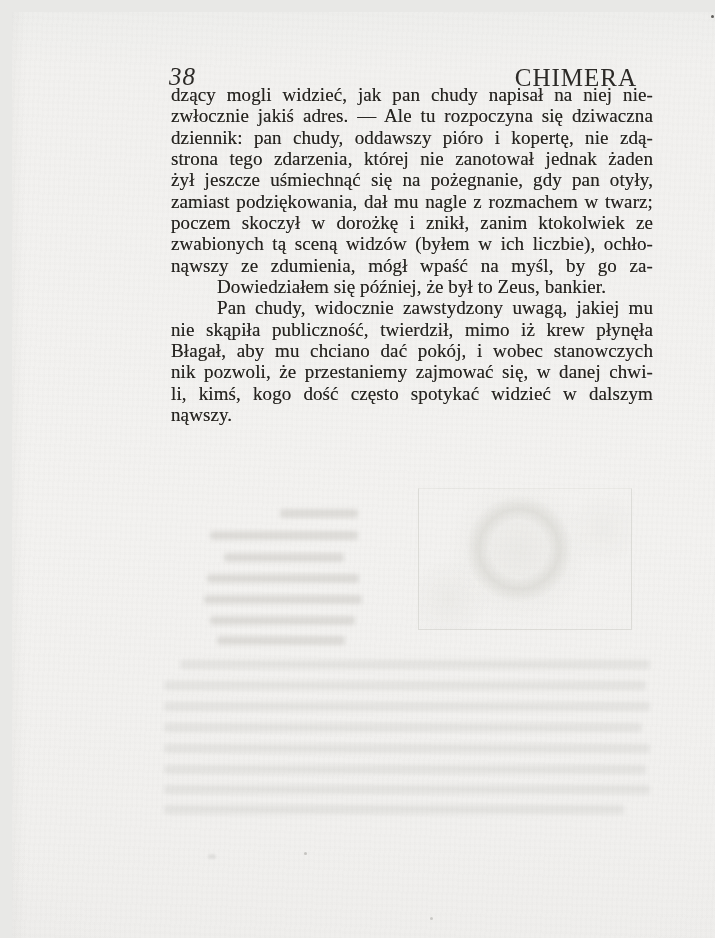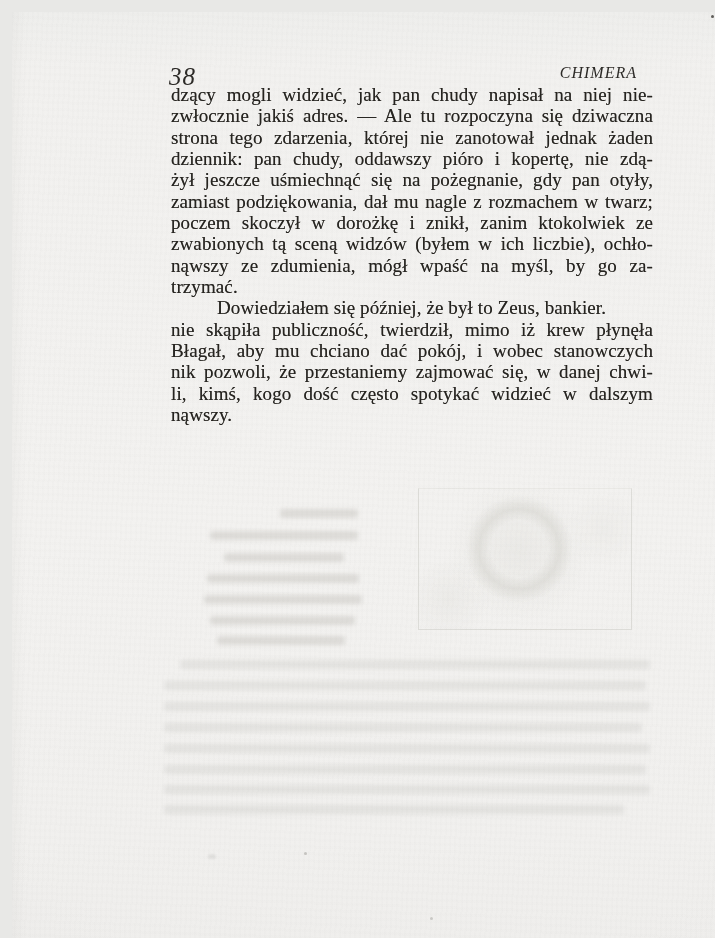--- a/index.html
+++ b/index.html
@@ -24,21 +24,21 @@
   }
 
   
   .pageno {
     position: absolute; left: 157px; top: 51px;
     font-style: italic; font-size: 25px; color: #2c2a27;
     letter-spacing: 1px;
   }
   .rtitle {
     position: absolute; right: 90px; top: 52px;
-    font-style: italic; font-size: 16px; color: #2c2a27;
+    font-size: 25px; color: #2c2a27;
     letter-spacing: 1px;
   }
 
   
   .body-text {
     position: absolute; left: 159px; top: 72px; width: 482px;
     font-size: 19px; line-height: 21.35px;
     color: #262420;
     text-shadow: 0 0 0.4px rgba(38,36,32,0.55);
     letter-spacing: 0.1px;
@@ -73,29 +73,29 @@
 <body>
 
 <div class="page">
 
   <span class="pageno">38</span>
   <span class="rtitle">CHIMERA</span>
 
   <div class="body-text">
     <div class="ln jl">dzący mogli widzieć, jak pan chudy napisał na niej nie-</div>
     <div class="ln jl">zwłocznie jakiś adres. — Ale tu rozpoczyna się dziwaczna</div>
+    <div class="ln jl">dziennik: pan chudy, oddawszy pióro i kopertę, nie zdą-</div>
     <div class="ln jl">strona tego zdarzenia, której nie zanotował jednak żaden</div>
-    <div class="ln jl">dziennik: pan chudy, oddawszy pióro i kopertę, nie zdą-</div>
     <div class="ln jl">żył jeszcze uśmiechnąć się na pożegnanie, gdy pan otyły,</div>
     <div class="ln jl">zamiast podziękowania, dał mu nagle z rozmachem w twarz;</div>
     <div class="ln jl">poczem skoczył w dorożkę i znikł, zanim ktokolwiek ze</div>
     <div class="ln jl">zwabionych tą sceną widzów (byłem w ich liczbie), ochło-</div>
     <div class="ln jl">nąwszy ze zdumienia, mógł wpaść na myśl, by go za-</div>
-    <div class="ln">trzymać.</div>
     <div class="ln ind">Dowiedziałem się później, że był to Zeus, bankier.</div>
+    <div class="ln jl ind">Pan chudy, widocznie zawstydzony uwagą, jakiej mu</div>
     <div class="ln jl">nie skąpiła publiczność, twierdził, mimo iż krew płynęła</div>
     <div class="ln jl">Błagał, aby mu chciano dać pokój, i wobec stanowczych</div>
     <div class="ln jl">nik pozwoli, że przestaniemy zajmować się, w danej chwi-</div>
     <div class="ln jl">li, kimś, kogo dość często spotykać widzieć w dalszym</div>
     <div class="ln">nąwszy.</div>
   </div>
 
   <div class="ornament-box"></div>
 
   <div class="bleed" style="left:268px; top:497px; width:78px"></div>

